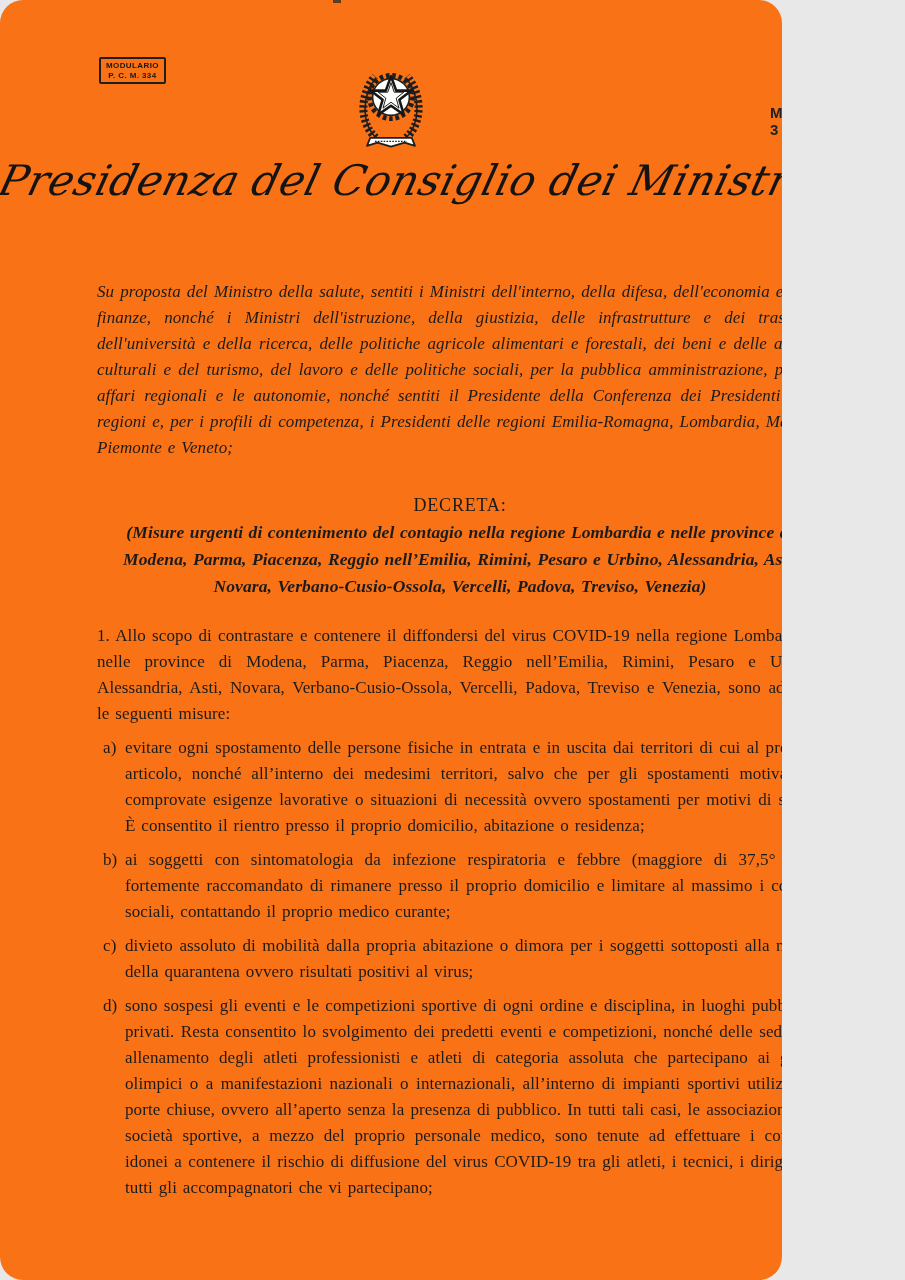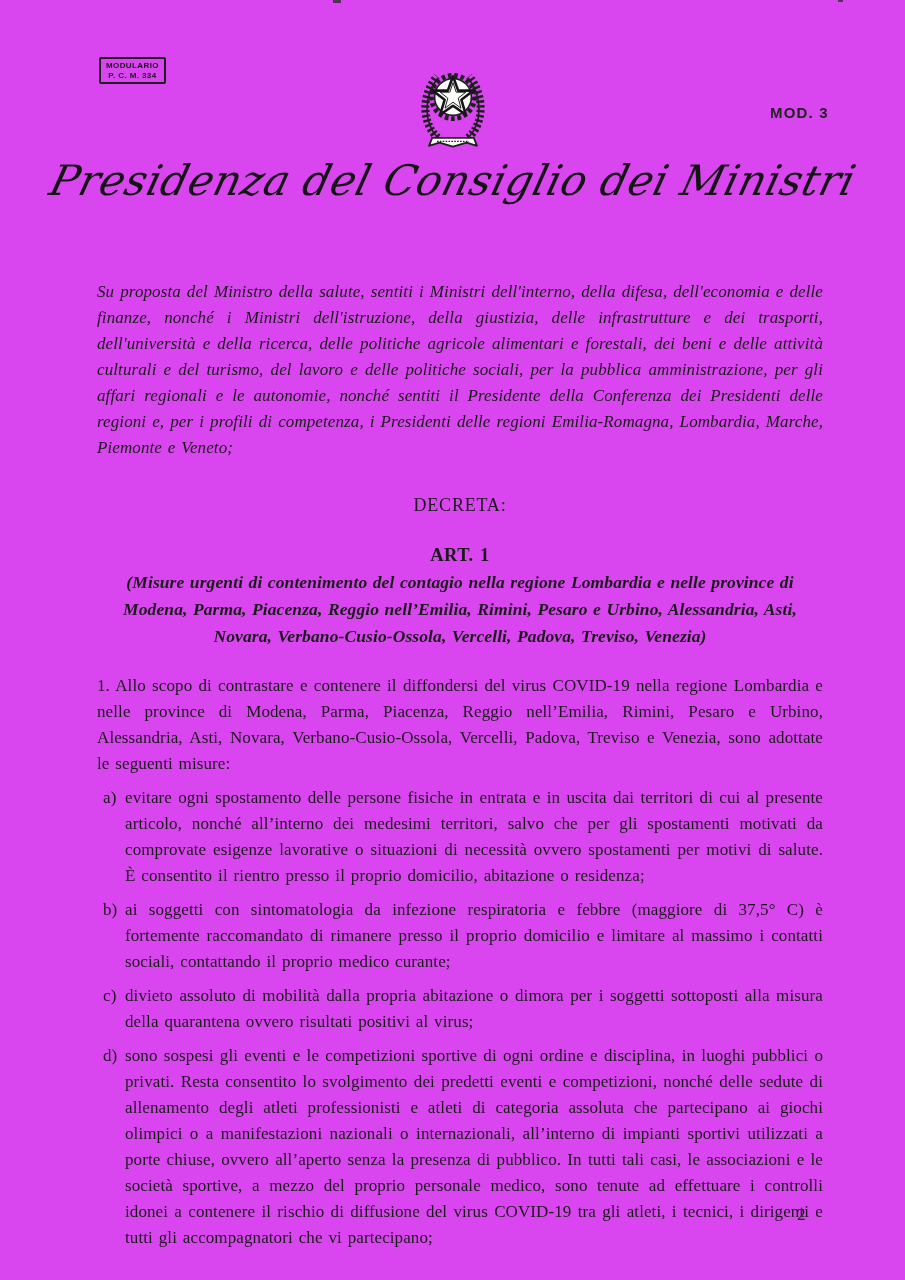--- a/index.html
+++ b/index.html
@@ -1,17 +1,17 @@
 <!DOCTYPE html>
 <html><head>
 <meta charset="utf-8">
 <style>
   html,body{margin:0;padding:0;background:#e8e8e8;}
-  .page{position:relative;width:905px;height:1280px;background:#d946ef;overflow:hidden;
-        font-family:"Liberation Serif",serif;color:#1b1b1b;}
+  .page{position:relative;width:782px;height:1280px;background:#f97316;overflow:hidden;
+        font-family:"Liberation Serif",serif;color:#1b1b1b;border-radius:23px;}
   .speck{position:absolute;background:#2a2a2a;opacity:.75;}
 
   .stamp-box{position:absolute;left:99px;top:57px;border:2px solid #1f1f1f;border-radius:2px;
              padding:2px 5px 1px;text-align:center;font-family:"Liberation Sans",sans-serif;
              font-weight:bold;font-size:8px;line-height:10px;letter-spacing:.4px;color:#181818;}
   .mod-label{position:absolute;left:770px;top:59px;font-family:Liberation Sans, sans-serif;
              font-weight:bold;font-size:15px;letter-spacing:1.2px;color:#222;margin-top:45px;}
 
   .emblem{position:absolute;left:0;right:0;top:60px;text-align:center;}
   .letterhead{position:absolute;left:0;right:0;top:156px;height:100px;text-align:center;}
@@ -66,21 +66,20 @@
 
   <div class="letterhead">
     <span>Presidenza del Consiglio dei Ministri</span>
   </div>
 
   <div class="content">
     <p class="preamble">Su proposta del Ministro della salute, sentiti i Ministri dell'interno, della difesa, dell'economia e delle finanze, nonché i Ministri dell'istruzione, della giustizia, delle infrastrutture e dei trasporti, dell'università e della ricerca, delle politiche agricole alimentari e forestali, dei beni e delle attività culturali e del turismo, del lavoro e delle politiche sociali, per la pubblica amministrazione, per gli affari regionali e le autonomie, nonché sentiti il Presidente della Conferenza dei Presidenti delle regioni e, per i profili di competenza, i Presidenti delle regioni Emilia-Romagna, Lombardia, Marche, Piemonte e Veneto;</p>
 
     <div class="decreta">DECRETA:</div>
 
-    <div class="art-num">ART. 1</div>
 
     <div class="art-title">(Misure urgenti di contenimento del contagio nella regione Lombardia e nelle province di Modena, Parma, Piacenza, Reggio nell’Emilia, Rimini, Pesaro e Urbino, Alessandria, Asti, Novara, Verbano-Cusio-Ossola, Vercelli, Padova, Treviso, Venezia)</div>
 
     <p class="para1">1. Allo scopo di contrastare e contenere il diffondersi del virus COVID-19 nella regione Lombardia e nelle province di Modena, Parma, Piacenza, Reggio nell’Emilia, Rimini, Pesaro e Urbino, Alessandria, Asti, Novara, Verbano-Cusio-Ossola, Vercelli, Padova, Treviso e Venezia, sono adottate le seguenti misure:</p>
 
     <div class="item">
       <span class="item-label">a)</span>
       <div class="item-text">evitare ogni spostamento delle persone fisiche in entrata e in uscita dai territori di cui al presente articolo, nonché all’interno dei medesimi territori, salvo che per gli spostamenti motivati da comprovate esigenze lavorative o situazioni di necessità ovvero spostamenti per motivi di salute. È consentito il rientro presso il proprio domicilio, abitazione o residenza;</div>
     </div>
     <div class="item">

